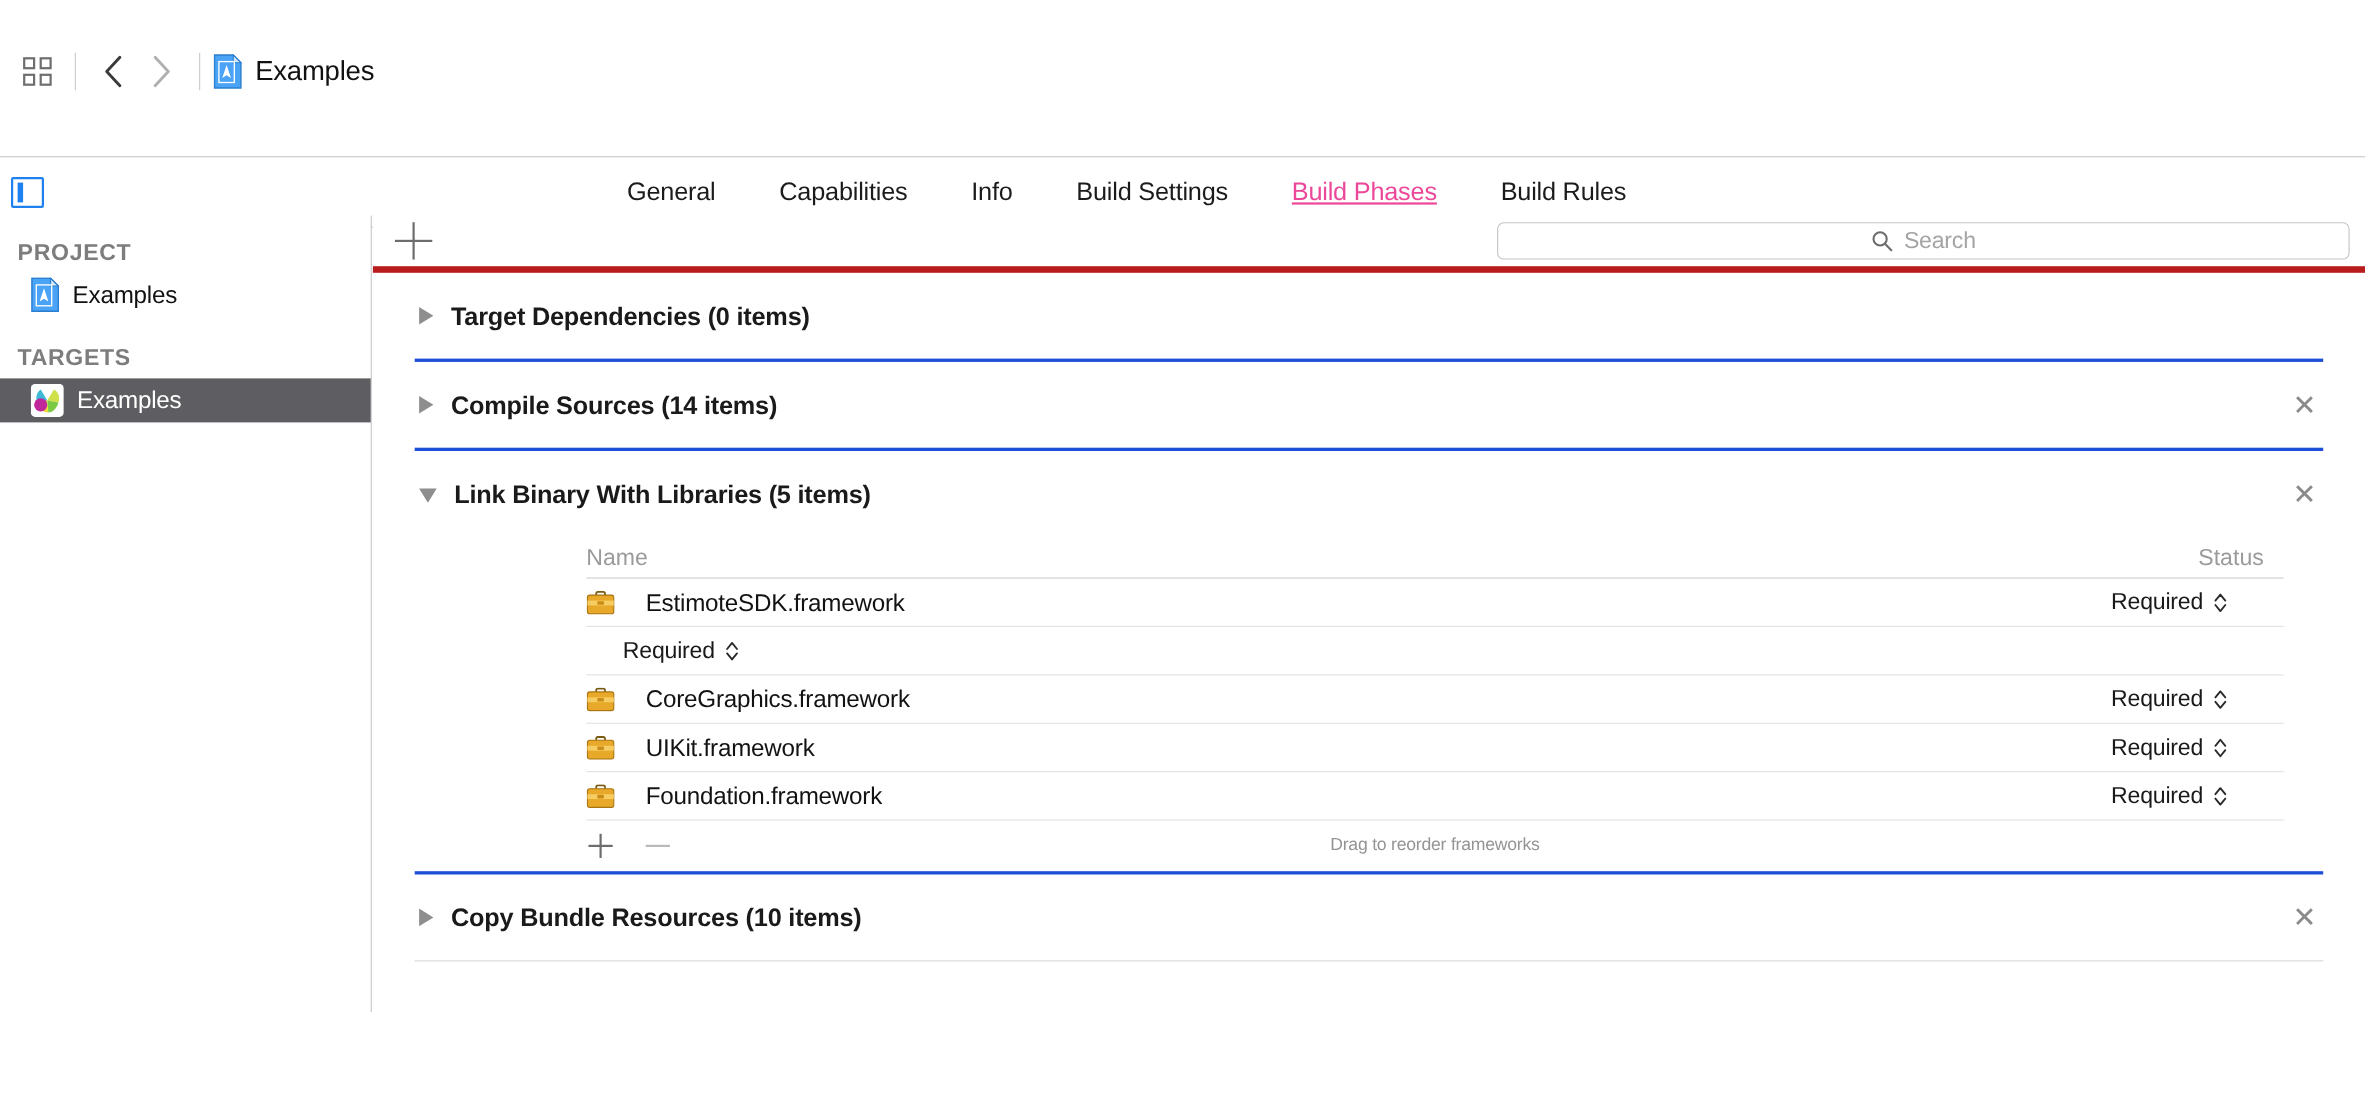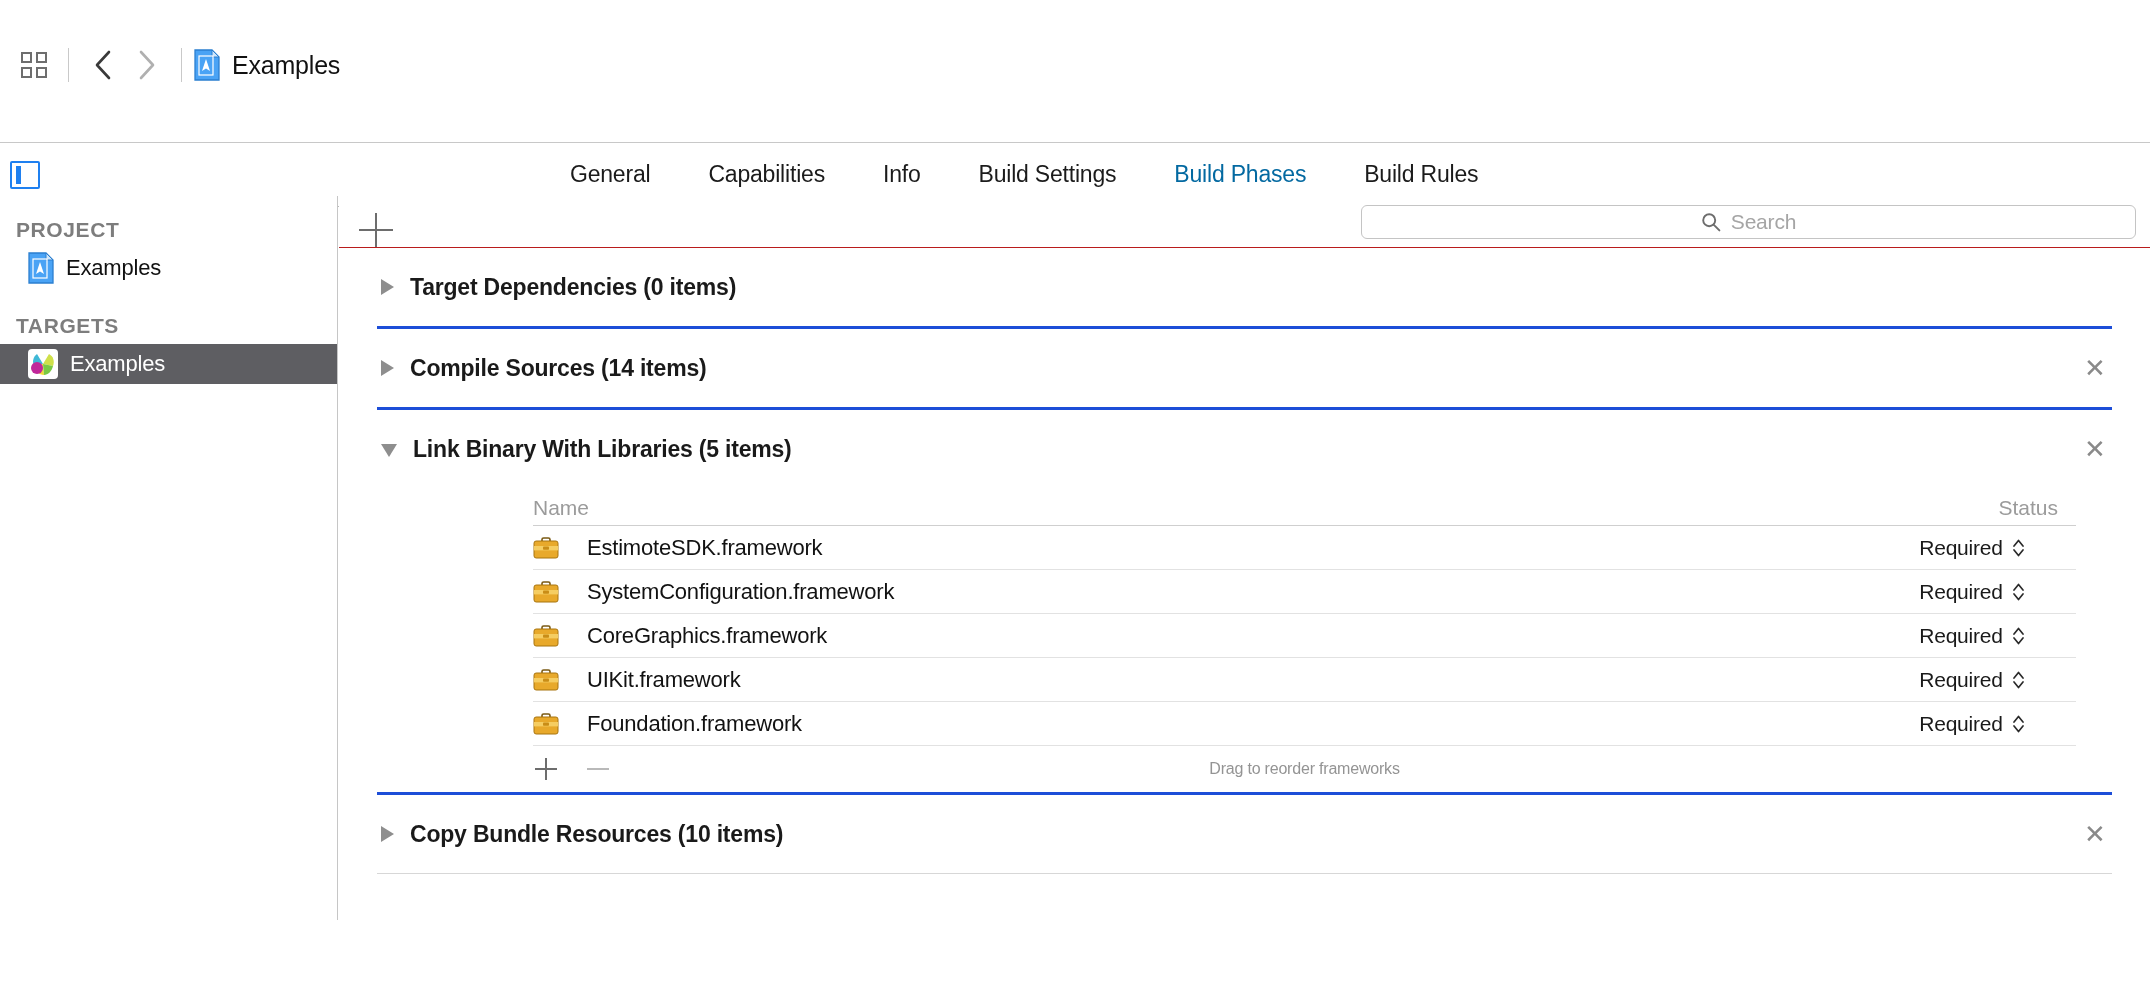--- a/index.html
+++ b/index.html
@@ -72,21 +72,21 @@
 
   .tabs {
     display: flex; align-items: center; gap: 0;
     margin-left: 570px;
   }
   .tab {
     font-size: 23px; color: #1b1b1b; white-space: nowrap;
     padding: 0 0; margin-right: 58px; letter-spacing: -0.2px;
   }
   .tab:last-child { margin-right: 0; }
-  .tab.active { color: #0369a1; }
+  .tab.active { color: #ec4899; text-decoration: underline; }
 
   
   .sidebar {
     position: absolute; left: 0; top: 196px; width: 338px; height: 724px;
     background: #ffffff;
     border-right: 1px solid #c6c6c6;
     padding-top: 14px;
   }
   .side-head {
     font-size: 21px; font-weight: bold; color: #7d7d7d;
@@ -102,22 +102,22 @@
   .proj-icon { width: 26px; height: 32px; position: relative; flex: none; }
   .target-icon { width: 30px; height: 30px; flex: none; }
 
   
   .content {
     position: absolute; left: 339px; top: 196px; right: 0; bottom: 0;
     background: #ffffff;
   }
 
   .filter-bar {
-    position: relative; height: 52px; border-bottom: 1px solid #b91c1c;
-    display: flex; align-items: flex-end;
+    position: relative; height: 52px; border-bottom: 6px solid #b91c1c;
+    display: flex; align-items: center;
   }
   .plus-big {
     margin-left: 20px; width: 34px; height: 34px; position: relative;
   }
   .plus-big:before, .plus-big:after {
     content: ""; position: absolute; background: #6d6d6d;
   }
   .plus-big:before { left: 0; right: 0; top: 50%; height: 2px; margin-top: -1px; }
   .plus-big:after  { top: 0; bottom: 0; left: 50%; width: 2px; margin-left: -1px; }
 
@@ -370,31 +370,20 @@
                 <span class="stepper">
                   <svg width="13" height="22" viewBox="0 0 13 22">
                     <path d="M2 9 L6.5 3.5 L11 9" fill="none" stroke="#2a2a2a" stroke-width="1.7" stroke-linecap="round" stroke-linejoin="round"></path>
                     <path d="M2 13 L6.5 18.5 L11 13" fill="none" stroke="#2a2a2a" stroke-width="1.7" stroke-linecap="round" stroke-linejoin="round"></path>
                   </svg>
                 </span>
               </div>
             </div>
 
             <div class="lt-row">
-              <div class="col-name">
-                <span class="fw-icon">
-                  <svg width="26" height="22" viewBox="0 0 26 22">
-                    <path d="M9 4 V2.6 A1.6 1.6 0 0 1 10.6 1 H15.4 A1.6 1.6 0 0 1 17 2.6 V4" fill="none" stroke="#7a5a14" stroke-width="1.6"></path>
-                    <rect x="1" y="4" width="24" height="17" rx="2.2" fill="#e8a92b" stroke="#a8740f" stroke-width="1"></rect>
-                    <rect x="1" y="9" width="24" height="4.4" fill="#f5cd62"></rect>
-                    <rect x="10" y="9.6" width="6" height="3.2" rx="0.8" fill="#c98d17"></rect>
-                  </svg>
-                </span>
-                <span class="fw-name">SystemConfiguration.framework</span>
-              </div>
               <div class="col-status">
                 <span class="status-text">Required</span>
                 <span class="stepper">
                   <svg width="13" height="22" viewBox="0 0 13 22">
                     <path d="M2 9 L6.5 3.5 L11 9" fill="none" stroke="#2a2a2a" stroke-width="1.7" stroke-linecap="round" stroke-linejoin="round"></path>
                     <path d="M2 13 L6.5 18.5 L11 13" fill="none" stroke="#2a2a2a" stroke-width="1.7" stroke-linecap="round" stroke-linejoin="round"></path>
                   </svg>
                 </span>
               </div>
             </div>

